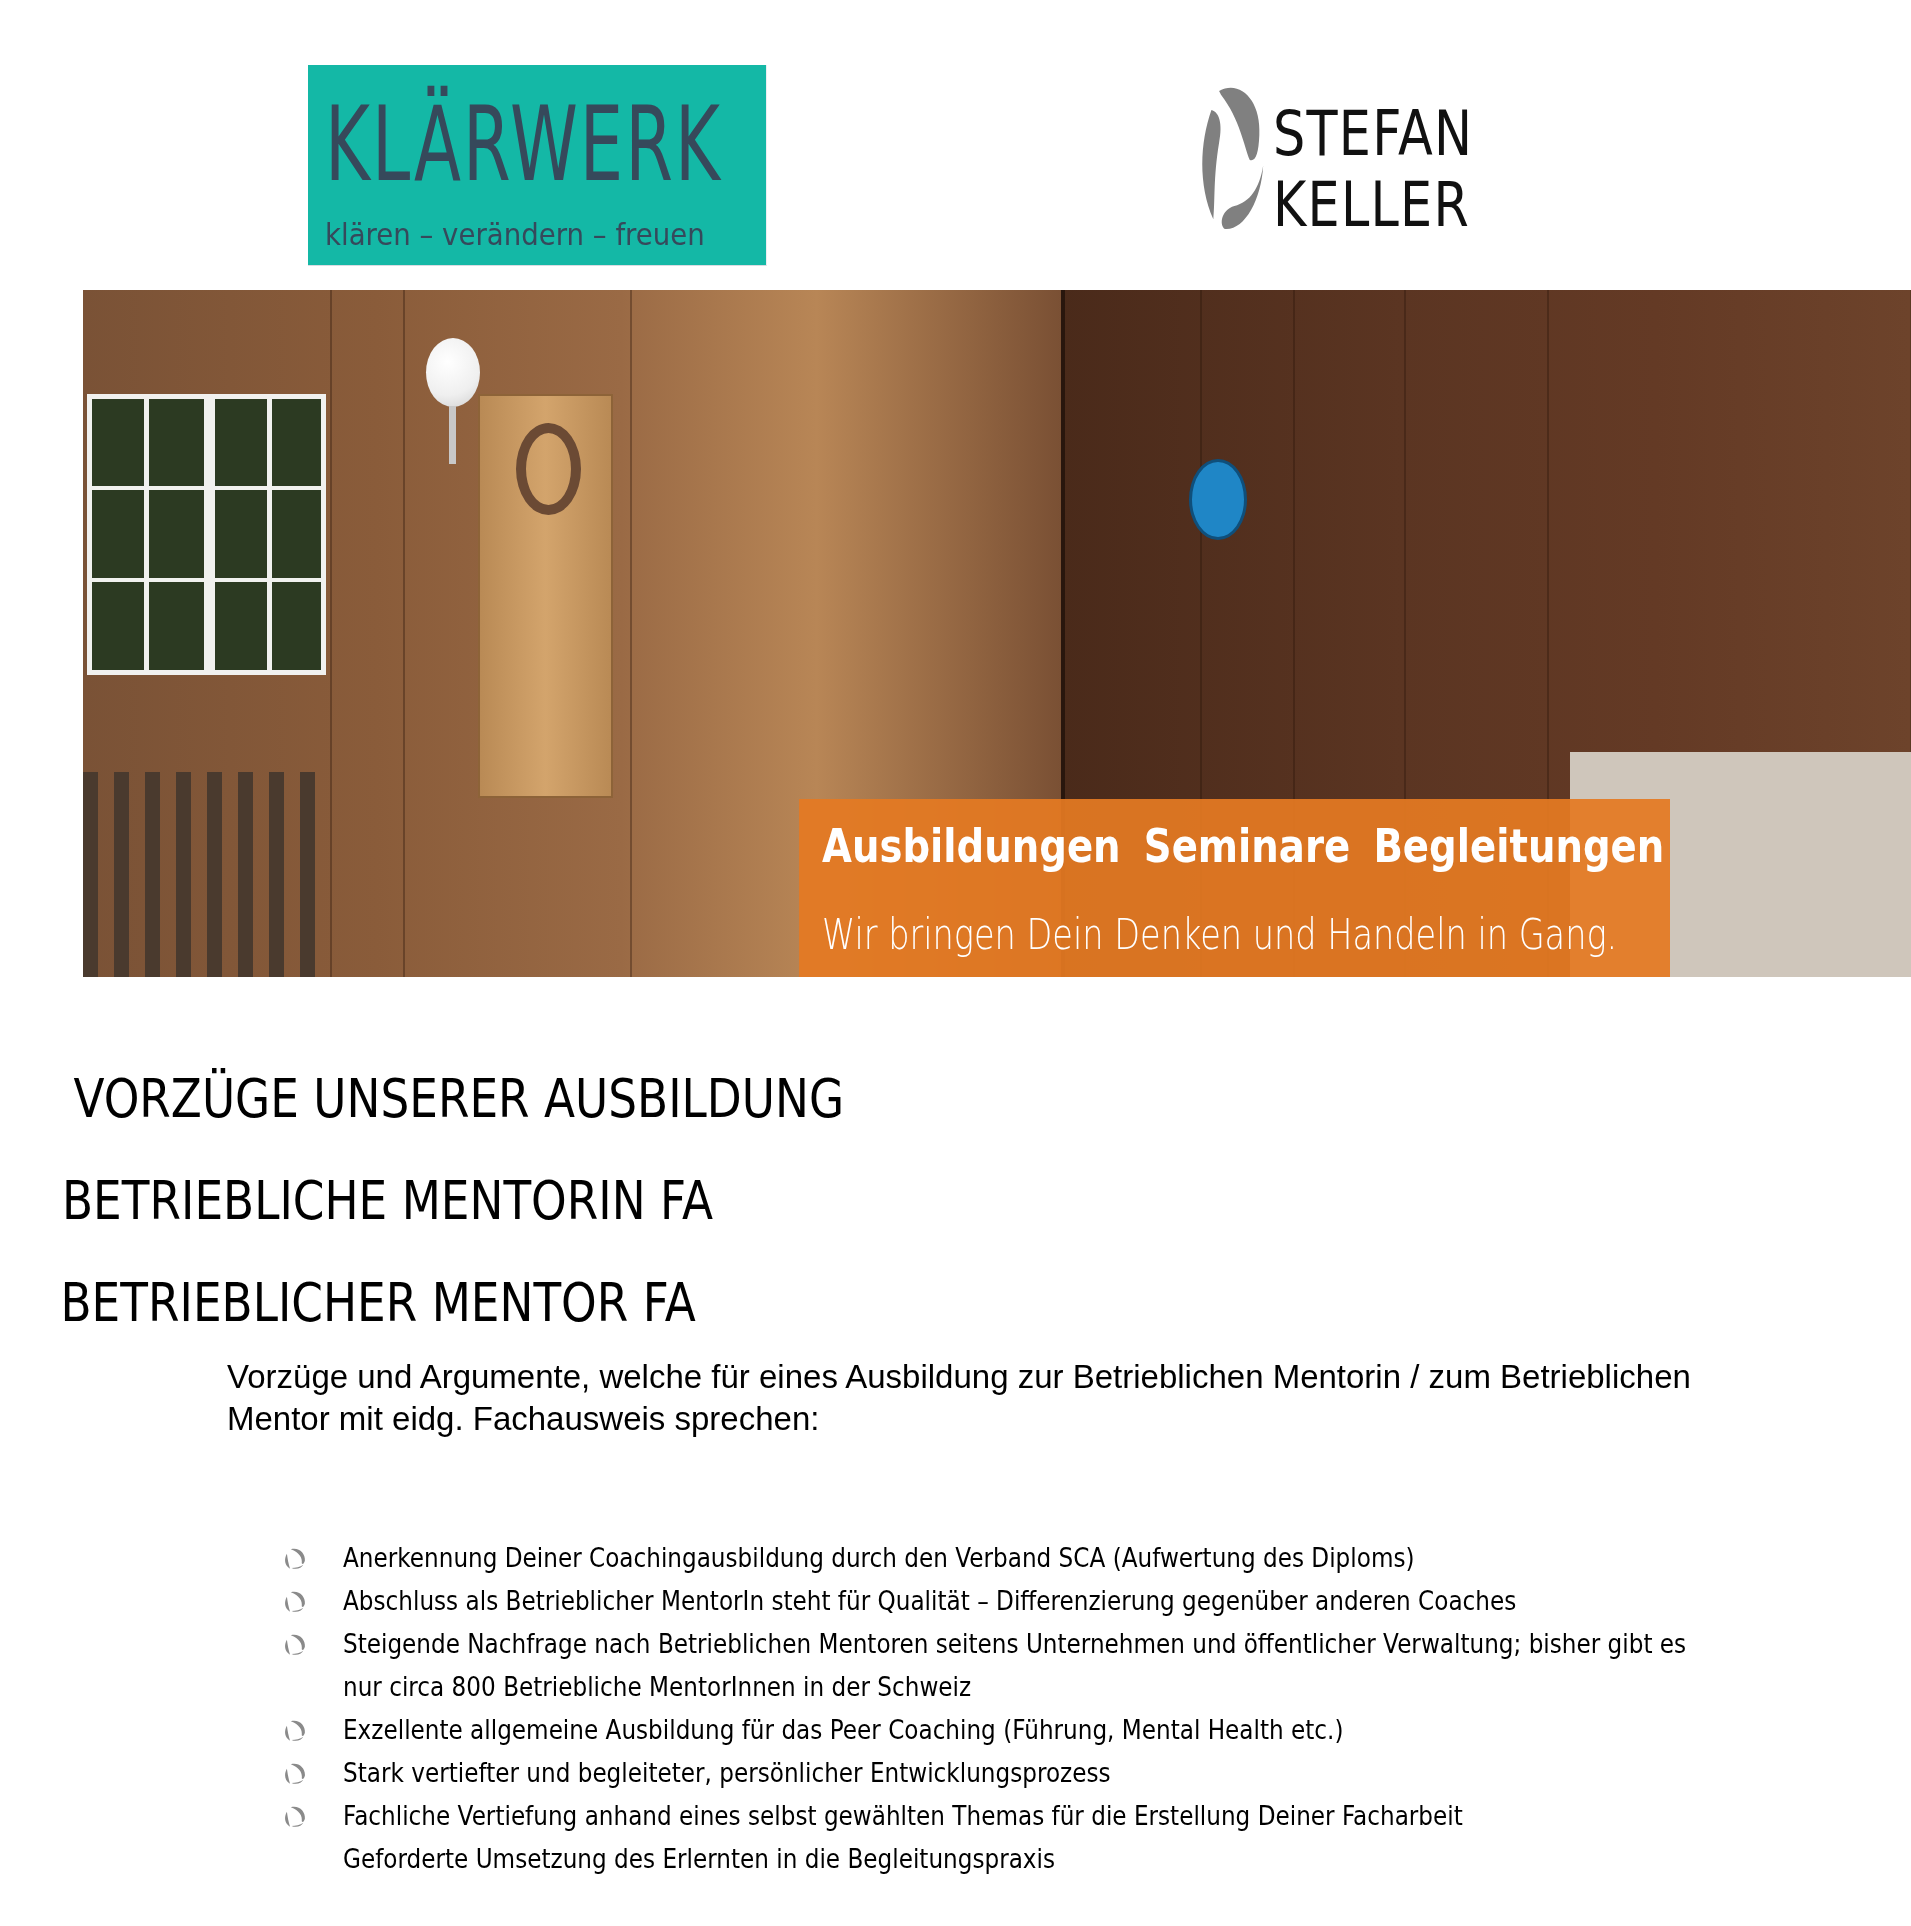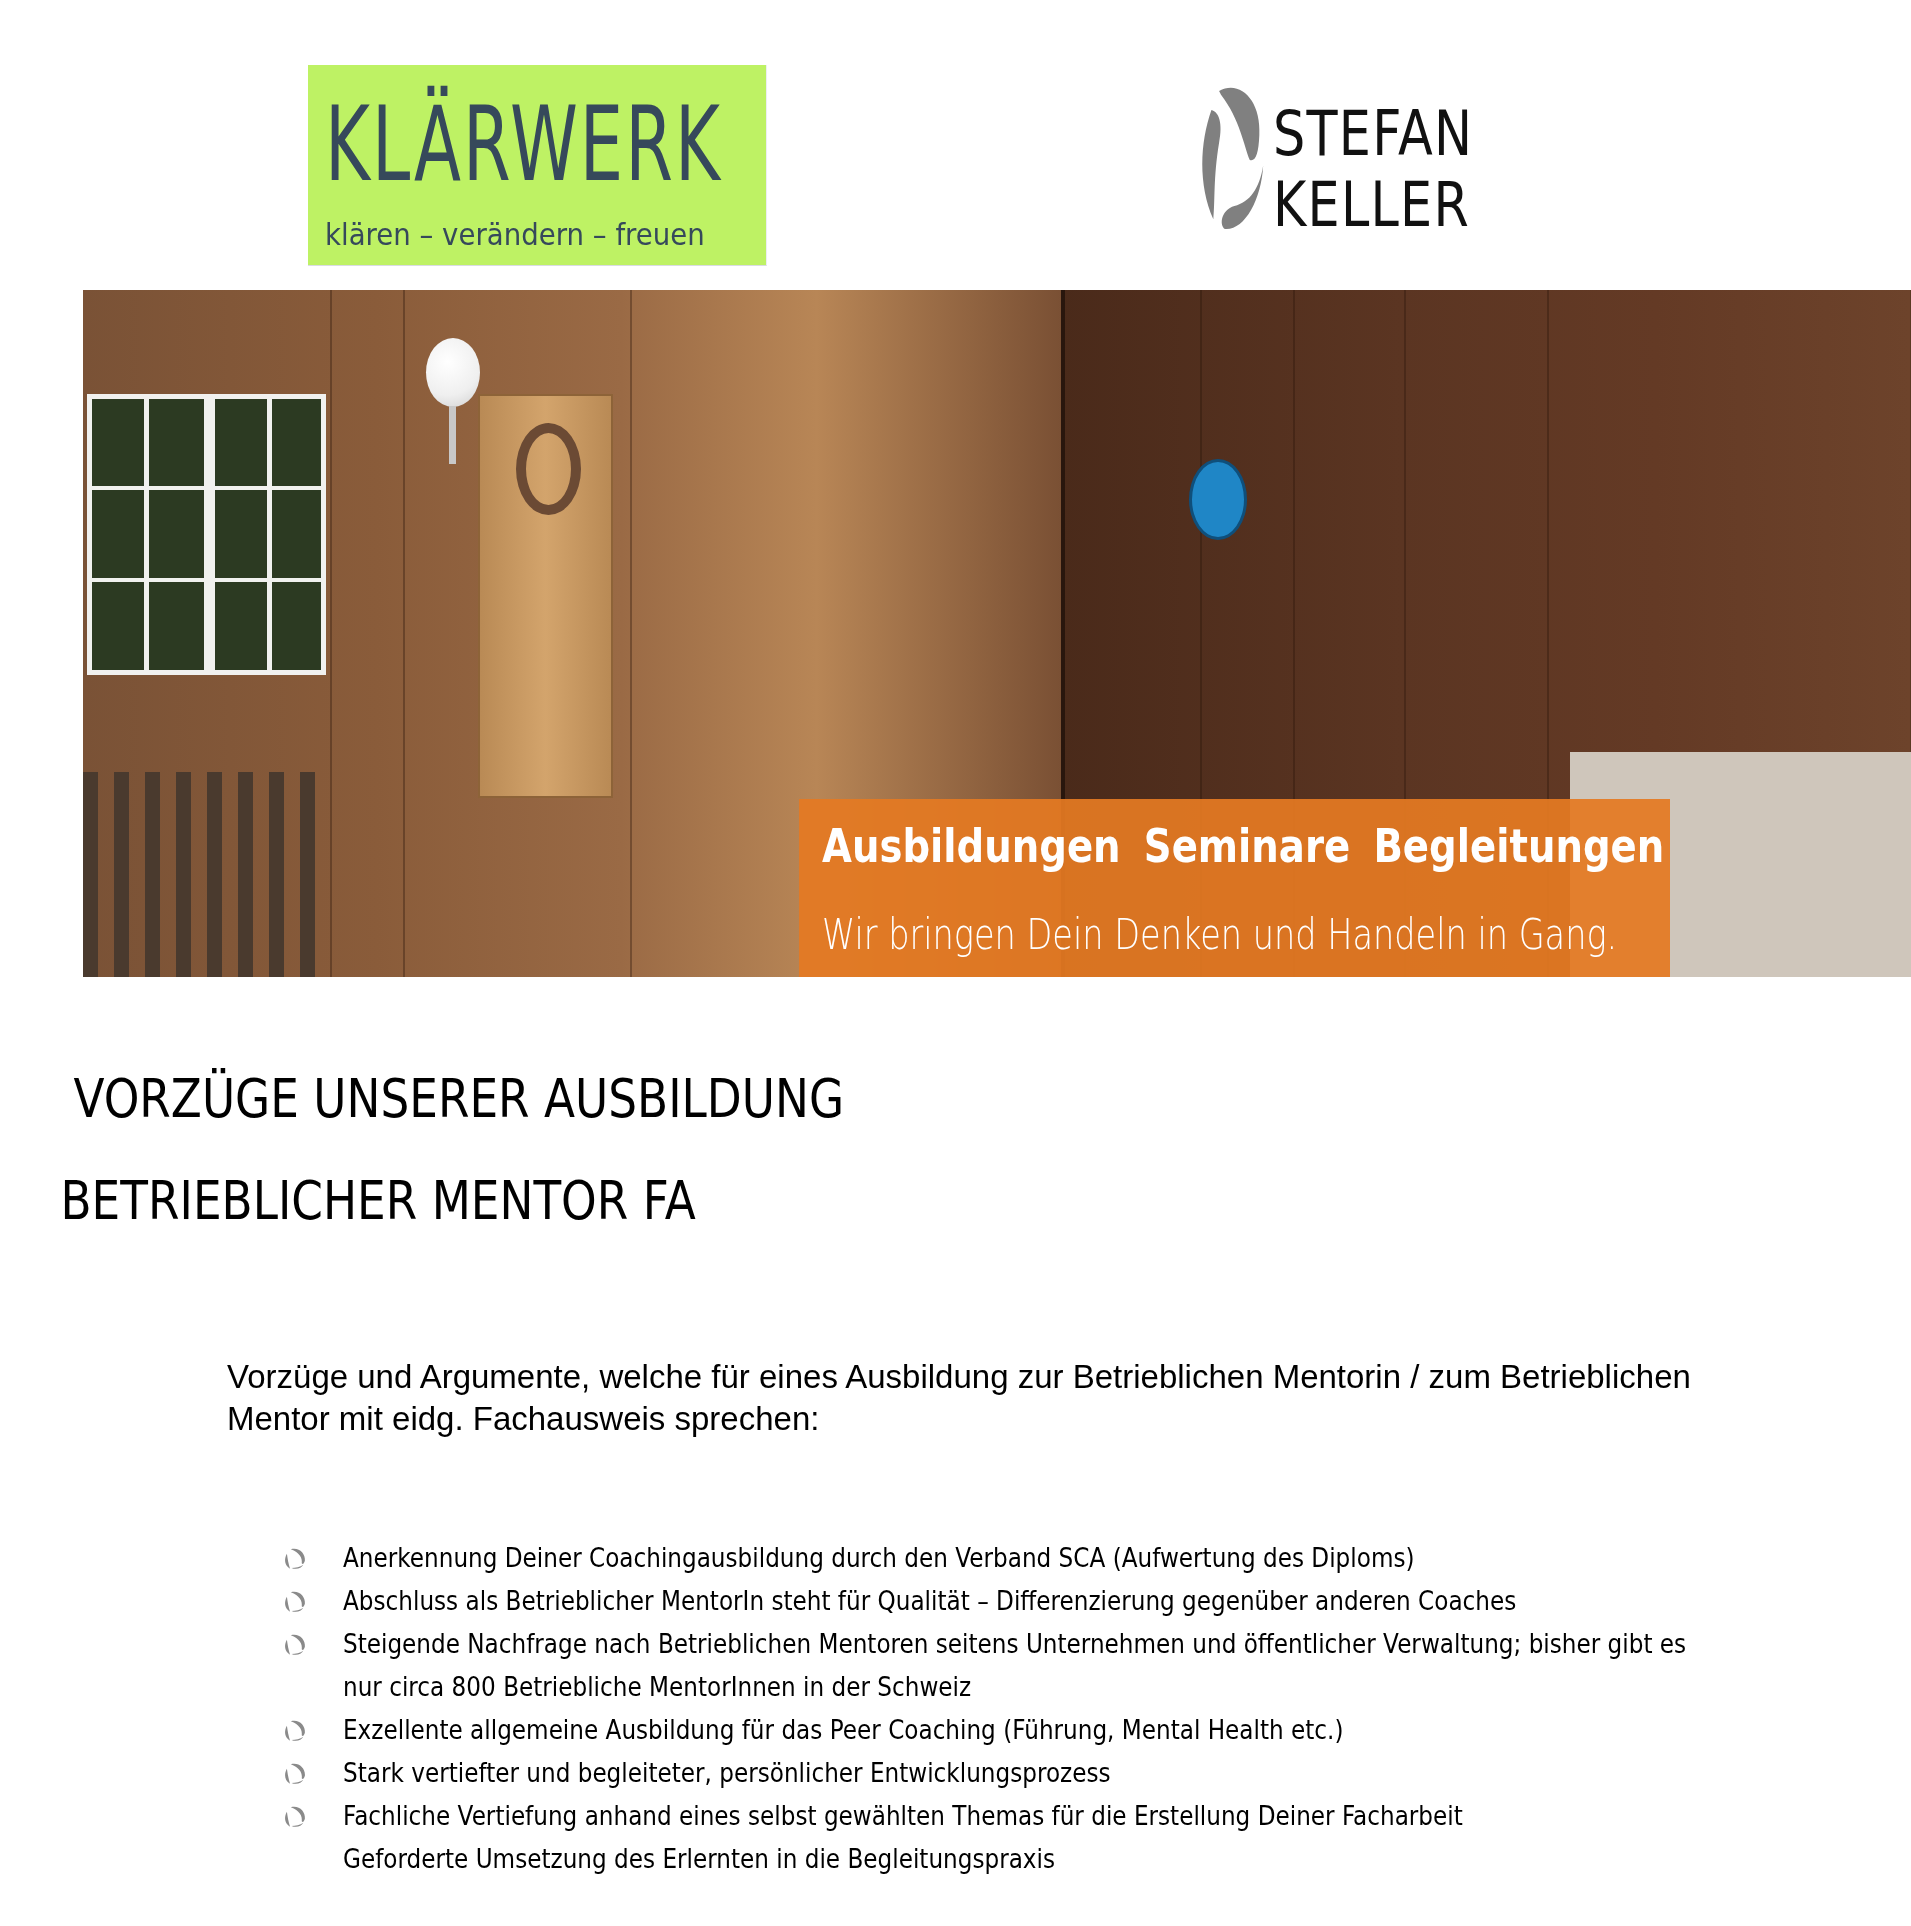--- a/index.html
+++ b/index.html
@@ -1,19 +1,19 @@
 <!DOCTYPE html>
 <html style="font-size:6.2px"><head>
 <meta charset="utf-8">
 <style>
   html, body { margin: 0; padding: 0; background: #ffffff; }
   body { width: 1911px; height: 2703px; position: relative; overflow: hidden; font-family: "Liberation Sans", sans-serif; color: #000; }
 
   
-  .logo-klaer { position: absolute; left: 308px; top: 65px; width: 458px; height: 200px; background: #bef264; border-right: 1.2px solid #eceef2; border-bottom: 1.2px solid #d9dce2; }
+  .logo-klaer { position: absolute; left: 308px; top: 65px; width: 458px; height: 200px; background: #14b8a6; border-right: 1.2px solid #eceef2; border-bottom: 1.2px solid #d9dce2; }
   .logo-klaer .word { position: absolute; left: 17.3px; top: 27px; width: 424px; font-family: "DejaVu Sans", sans-serif; font-size: 104px; line-height: 1; color: #36495b; letter-spacing: 3.1px; transform: scaleX(0.66); transform-origin: left top; white-space: nowrap; font-weight: normal; }
   .logo-klaer .tag { position: absolute; left: 17.3px; top: 152px; font-family: "DejaVu Sans", sans-serif; font-size: 30px; color: #36495b; white-space: nowrap; transform: scaleX(0.92); transform-origin: left top; }
 
   .logo-sk { position: absolute; left: 1186px; top: 77px; width: 443px; height: 177px; }
   .logo-sk svg.mark { position: absolute; left: 11.6px; top: 0; width: 69px; height: 162px; }
   .logo-sk .name { position: absolute; left: 87px; top: 21px; font-family: "DejaVu Sans", sans-serif; font-size: 62px; line-height: 71px; color: #111; letter-spacing: 1.5px; transform: scaleX(0.82); transform-origin: left top; }
 
   
   .hero { position: absolute; left: 83px; top: 290px; width: 1828px; height: 687px; overflow: hidden; background: #5a3a24; }
   .hero .wall-left { position: absolute; left: 0; top: 0; width: 978px; height: 100%; background: linear-gradient(90deg, #7a5236 0%, #8a5c3a 30%, #9a6a45 55%, #b88656 75%, #7a5034 100%); }
@@ -94,20 +94,21 @@
   <div class="ground"></div>
 
   <div class="overlay">
     <div class="t1">Ausbildungen  Seminare  Begleitungen</div>
     <div class="t2">Wir bringen Dein Denken und Handeln in Gang.</div>
   </div>
 </div>
 
 <div class="titles">
   <div class="line"><span>VORZÜGE UNSERER AUSBILDUNG</span></div>
+  <div class="line"><span>BETRIEBLICHE MENTORIN FA</span></div>
   <div class="line"><span>BETRIEBLICHER MENTOR FA</span></div>
 </div>
 
 <div class="intro">Vorzüge und Argumente, welche für eines Ausbildung zur Betrieblichen Mentorin / zum Betrieblichen Mentor mit eidg. Fachausweis sprechen:</div>
 
 <ul class="list">
   <li><svg class="bullet" viewBox="0 0 64 64">
         <path d="M20 8 C40 2 58 18 56 38 C54 46 50 48 48 44 C50 30 42 16 20 8Z M10 20 C2 34 4 50 18 58 C14 46 12 34 10 20Z M22 56 C34 62 48 56 52 48 C44 54 32 56 22 56Z" fill="#8a8a8a"></path>
       </svg><span class="txt">Anerkennung Deiner Coachingausbildung durch den Verband SCA (Aufwertung des Diploms)</span></li>
   <li><svg class="bullet" viewBox="0 0 64 64">

